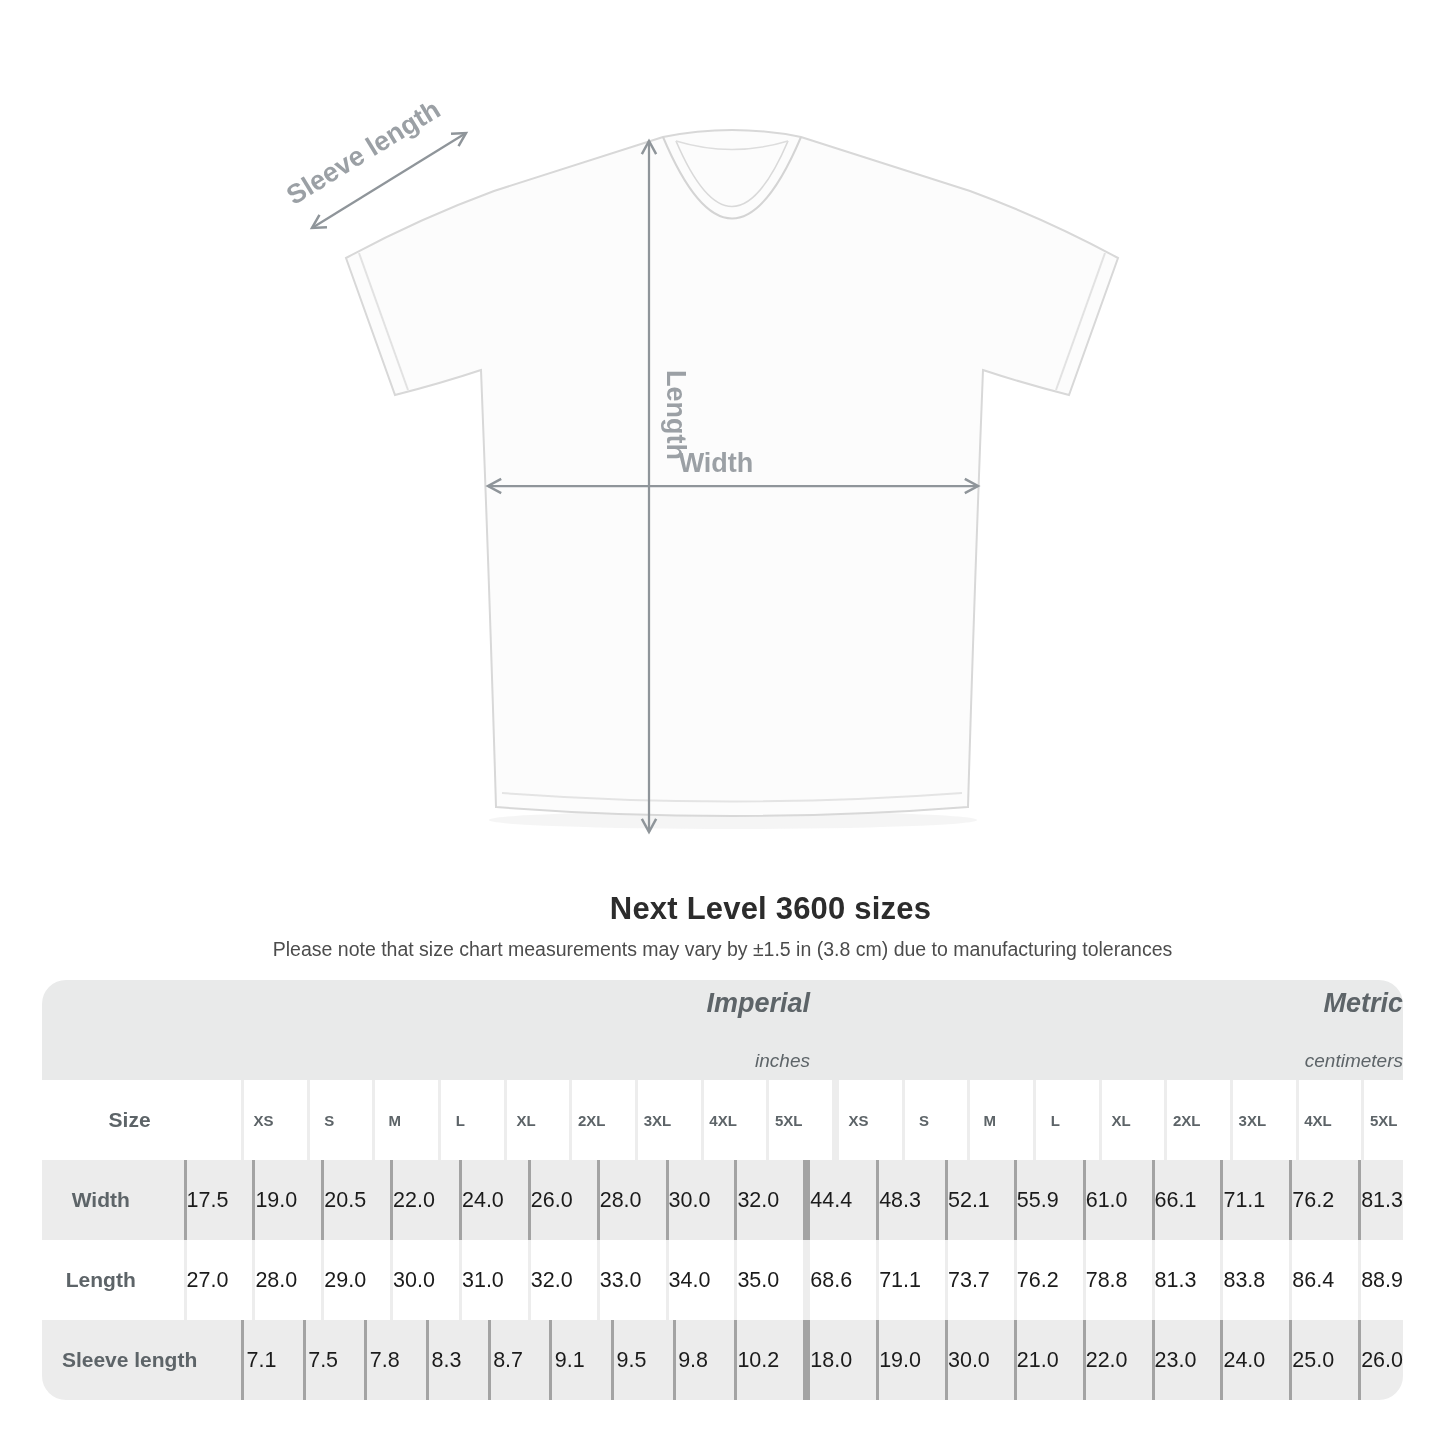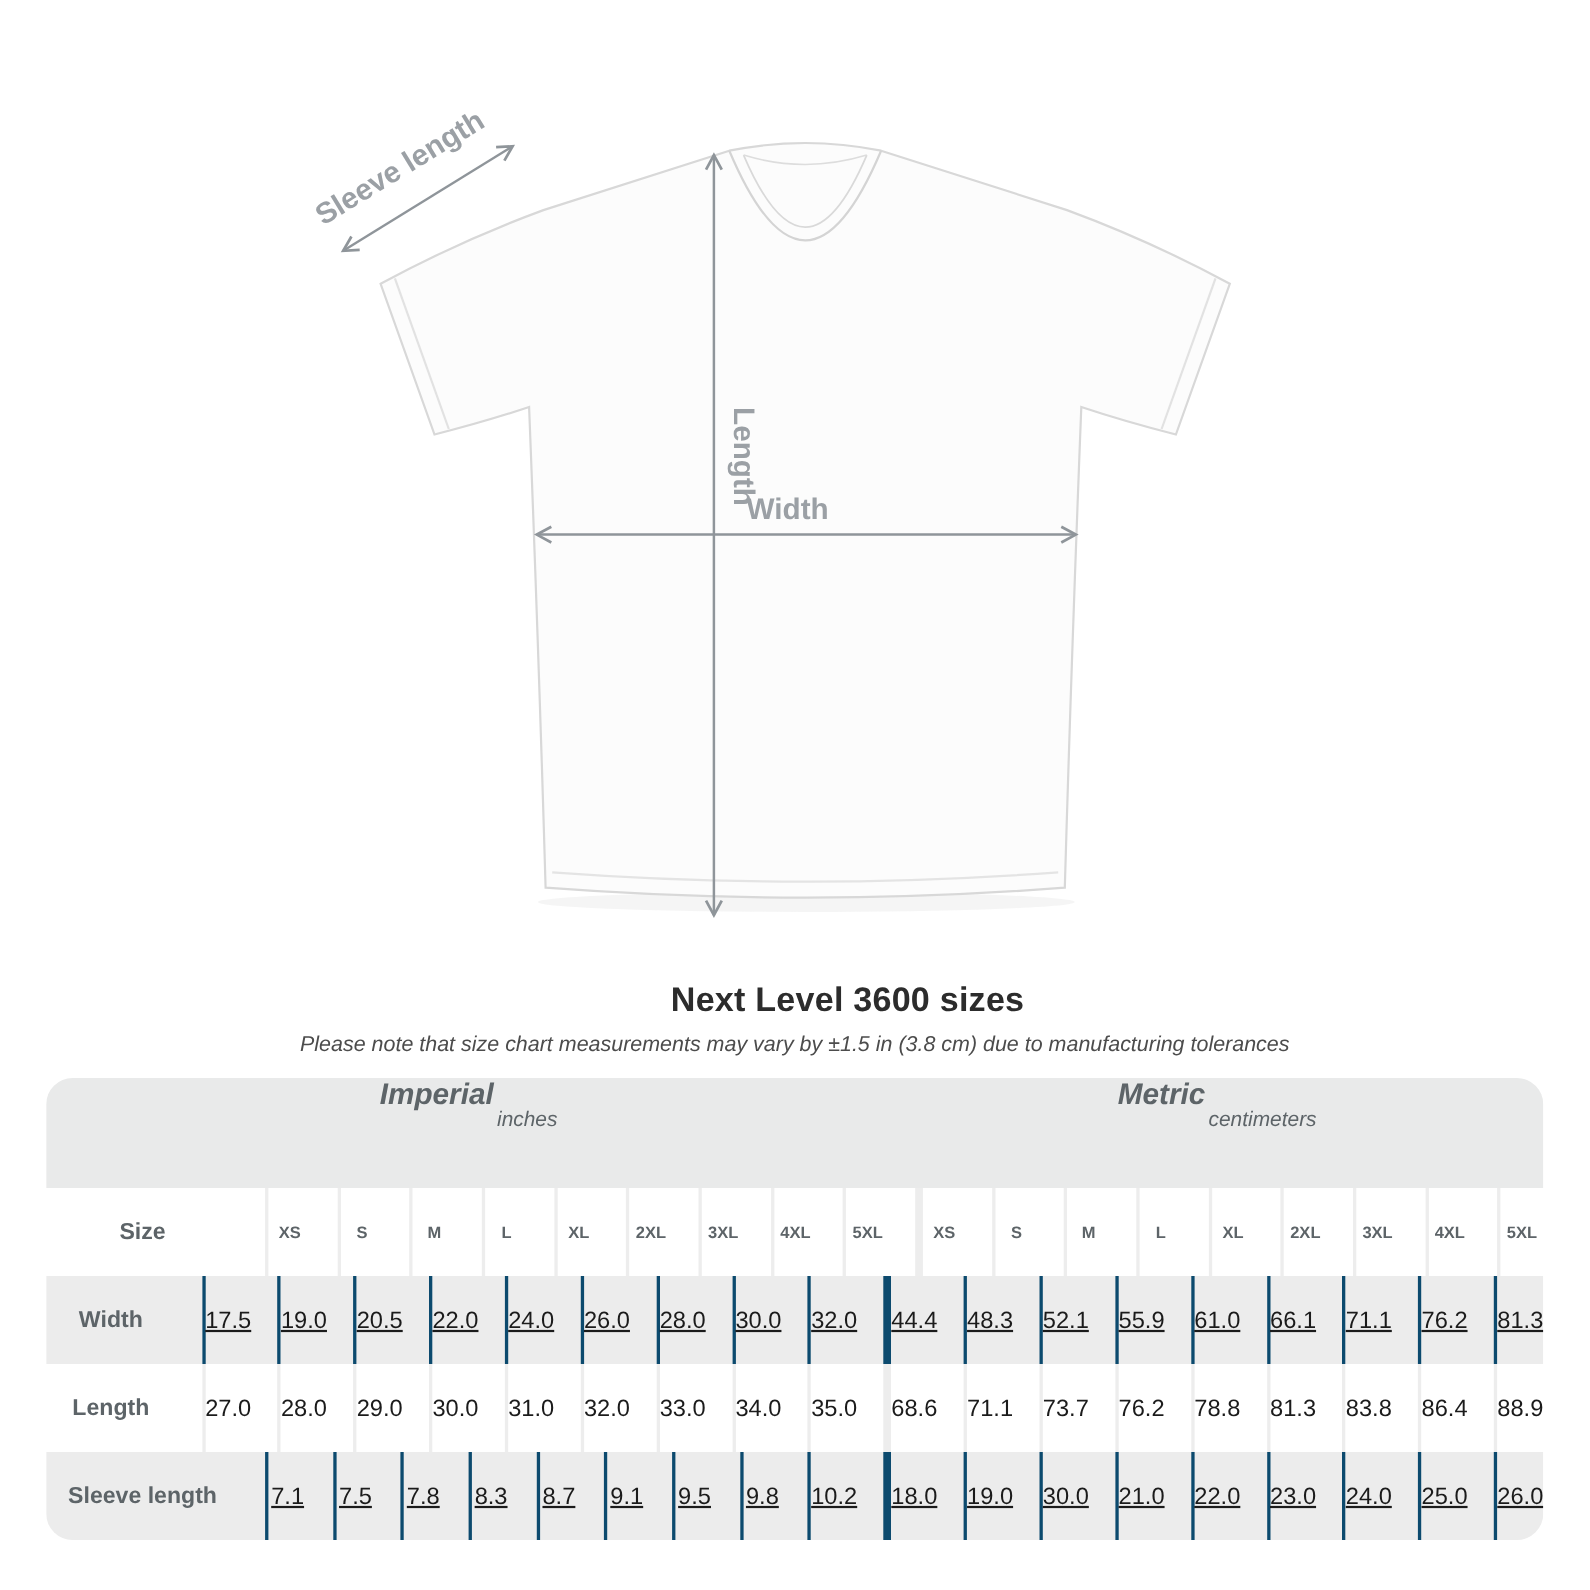--- a/index.html
+++ b/index.html
@@ -2,36 +2,36 @@
 <html><head>
 <meta charset="utf-8">
 <style>
   html,body{margin:0;padding:0;background:#fff;}
   .page{position:relative;width:1445px;height:1445px;background:#ffffff;overflow:hidden;
         font-family:"Liberation Sans","DejaVu Sans",sans-serif;}
   .diagram-svg{position:absolute;left:0;top:0;}
   .chart-title{position:absolute;left:0;top:891px;width:100%;text-align:center;
                font-size:31px;font-weight:bold;color:#2c2c2c;letter-spacing:.2px;padding-left:48px;}
   .chart-subtitle{position:absolute;left:0;top:938px;width:100%;text-align:center;
-                  font-style:italic;font-size:19.5px;color:#4c4c4c;}
+                  font-size:19.5px;color:#4c4c4c;}
   .size-card{position:absolute;left:42px;top:980px;width:1361px;border-radius:24px;overflow:hidden;}
   .band{height:100px;background:#e9eaea;display:flex;}
-  .band-sec{display:flex;flex-direction:row;align-items:flex-start;justify-content:center;gap:3px;}
+  .band-sec{display:flex;flex-direction:column;align-items:flex-end;justify-content:center;gap:3px;}
   .band-imperial{width:56.43%;}
   .band-metric{width:43.57%;}
   .gt{font-style:italic;font-weight:bold;font-size:27px;color:#5d6468;}
   .gu{font-style:italic;font-size:19px;color:#5d6468;margin-top:28px;}
   .tr{display:flex;height:80px;align-items:stretch;gap:24px;}
   .w{background:#ffffff;}
   .g{background:#ececec;}
   .tl{width:12.87%;display:flex;align-items:center;justify-content:center;
       font-weight:bold;color:#5d6468;font-size:21px;}
   .tc{flex:1;display:flex;align-items:center;justify-content:center;}
   .w .tc{border-left:3px solid #ededed;}
-  .g .tc{border-left:3px solid #0c4a6e;text-decoration:underline;}
+  .g .tc{border-left:3px solid #a3a3a3;}
   .tc.gb{border-left-width:7px;}
   .h{font-weight:bold;color:#5d6468;font-size:15px;}
   .v{color:#1b1b1b;font-size:21.5px;}
 </style>
 </head>
 <body>
 
 <div class="page">
 
   <svg class="diagram-svg" width="1445" height="880" viewBox="0 0 1445 880">

